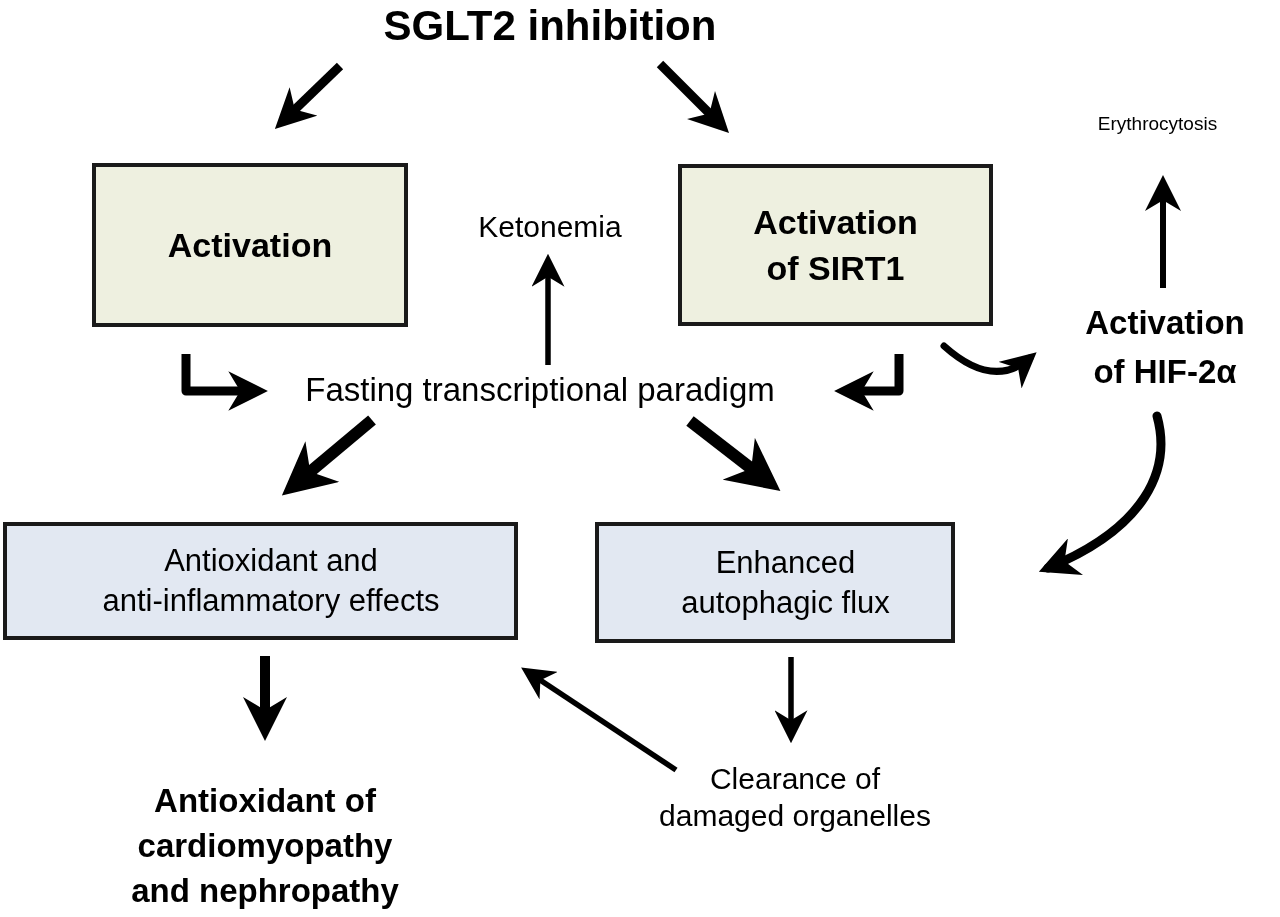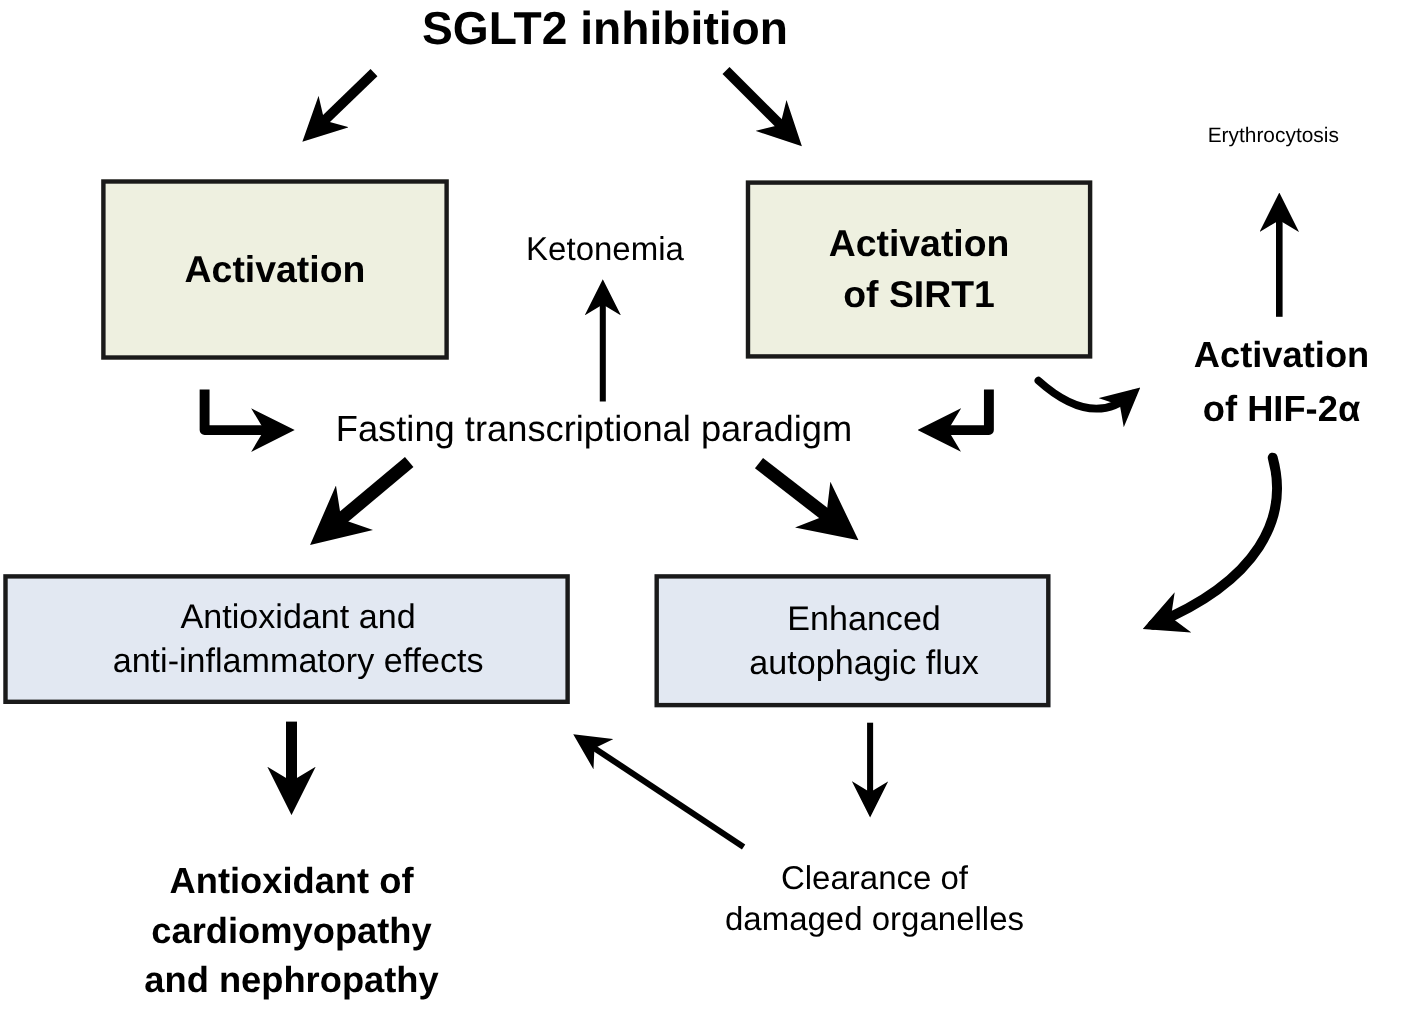--- a/index.html
+++ b/index.html
@@ -24,21 +24,21 @@
   .box-blue{background:var(--box-blue);font-size:31px;line-height:40px;padding-left:21px;}
   .ampk{left:92px;top:163px;width:316px;height:164px;}
   .sirt1{left:678px;top:164px;width:315px;height:162px;}
   .antiox{left:3px;top:522px;width:515px;height:118px;}
   .autoph{left:595px;top:522px;width:360px;height:121px;}
   .ketonemia{left:450px;top:190px;width:200px;font-size:30px;margin-top:20px;}
   .erythro{left:1035px;top:113px;width:245px;font-size:19px;}
   .hif{left:1050px;top:298px;width:230px;font-size:33px;font-weight:bold;line-height:49px;}
   .fasting{left:260px;top:371px;width:560px;font-size:33px;}
   .amelio{left:85px;top:778px;width:360px;font-size:33px;font-weight:bold;line-height:45px;}
-  .clearance{left:600px;top:780px;width:390px;font-size:30px;line-height:37px;}
+  .clearance{left:600px;top:760px;width:390px;font-size:30px;line-height:37px;}
 </style>
 </head>
 <body>
 
 <div class="canvas">
 
   <svg class="edges" viewBox="0 0 1280 917" xmlns="http://www.w3.org/2000/svg">
     <defs>
       <marker id="ahBold" viewBox="0 0 10 10" refX="7.5" refY="5" markerWidth="4.4" markerHeight="4.4" orient="auto-start-reverse">
         <path d="M0,0 L10,5 L0,10 L3,5 z"></path>

